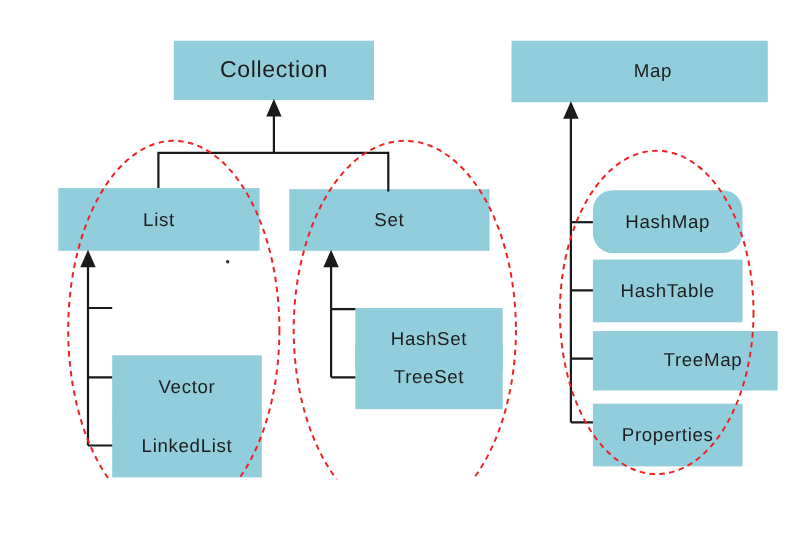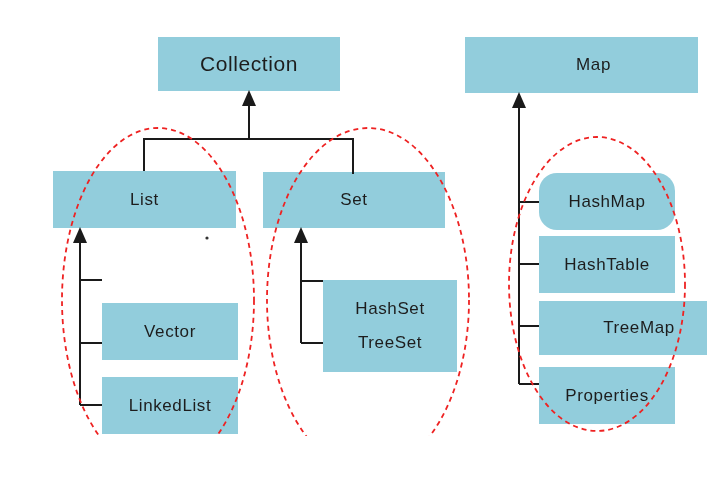--- a/index.html
+++ b/index.html
@@ -21,21 +21,21 @@
     user-select:none;
   }
   .node.root{font-size:21px;}
   .node.map-root{font-size:17px;padding-left:24px;}
   
   #n-collection{left:158px;top:37px;width:182px;height:54px;}
   #n-map       {left:465px;top:37px;width:209px;height:56px;}
   #n-list      {left:53px; top:171px;width:183px;height:57px;}
   #n-set       {left:263px;top:172px;width:182px;height:56px;}
   #n-arraylist {left:102px;top:252px;width:136px;height:57px;}
-  #n-vector    {left:102px;top:303px;width:136px;height:57px;}
+  #n-vector    {left:102px;top:323px;width:136px;height:57px;}
   #n-linkedlist{left:102px;top:377px;width:136px;height:57px;}
   #n-hashset   {left:323px;top:252px;width:134px;height:57px;margin-top:28px;}
   #n-treeset   {left:323px;top:314px;width:134px;height:58px;}
   #n-hashmap   {left:539px;top:173px;width:136px;height:57px;border-radius:18px;}
   #n-hashtable {left:539px;top:236px;width:136px;height:57px;}
   #n-treemap   {left:539px;top:301px;width:136px;height:54px;padding-left:32px;}
   #n-properties{left:539px;top:367px;width:136px;height:57px;}
   svg#overlay{position:absolute;left:0;top:0;pointer-events:none;}
   svg#overlay .wire{stroke:var(--wire,#1a1a1a);stroke-width:2;fill:none;}
   svg#overlay .head{fill:var(--wire,#1a1a1a);stroke:none;}

